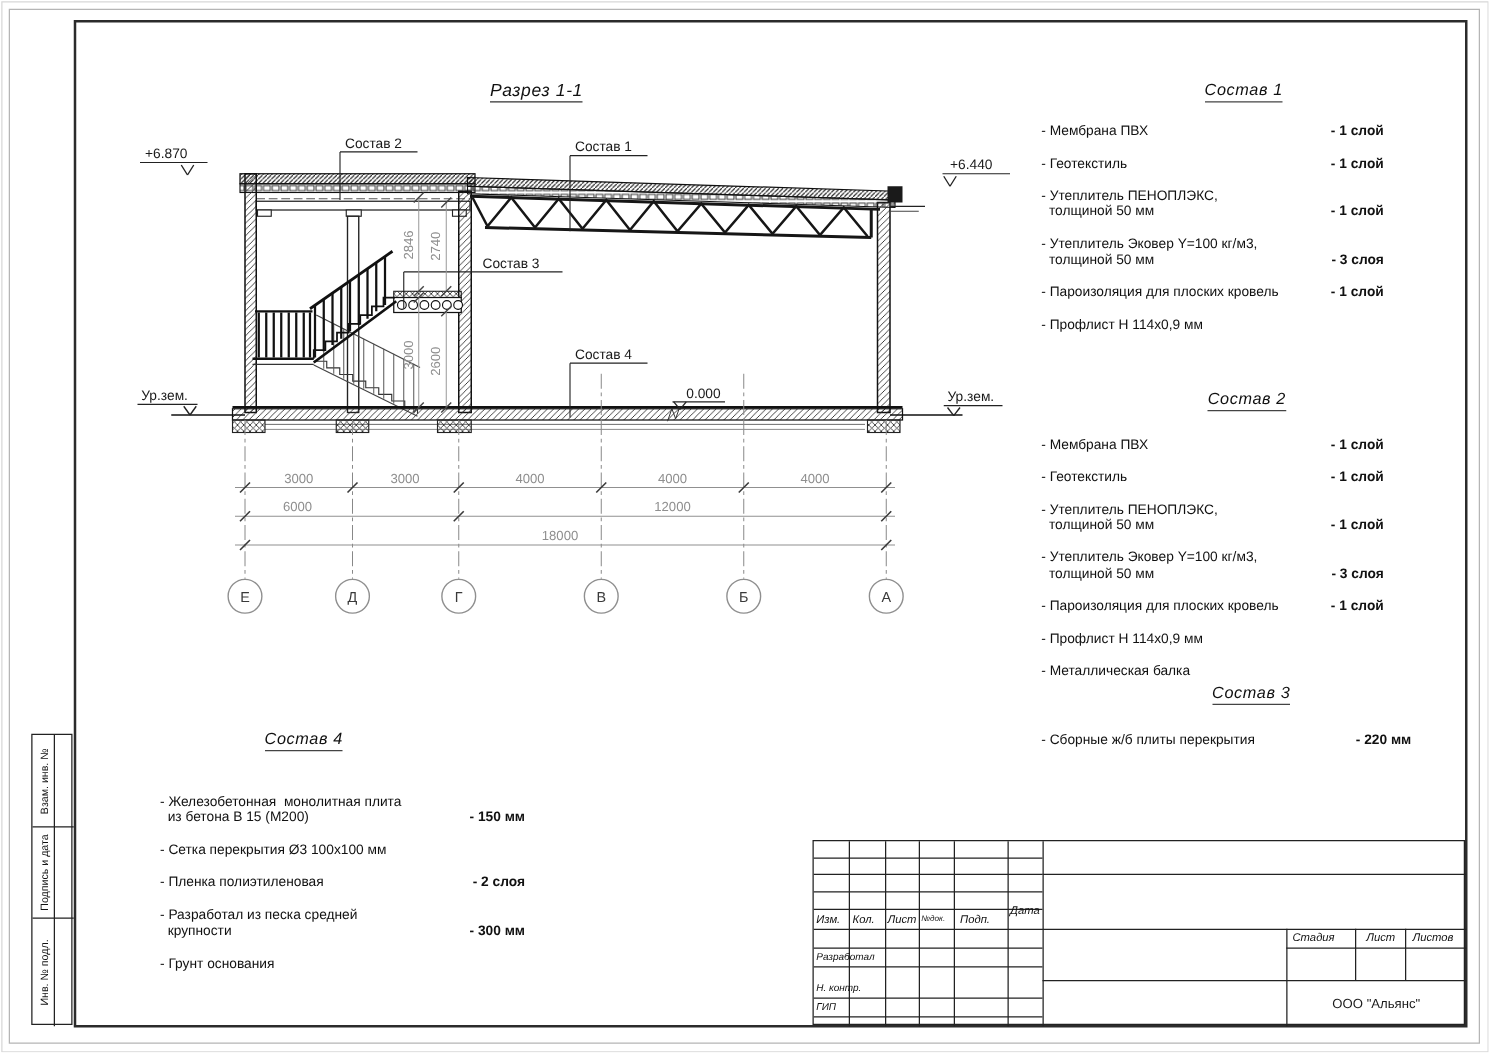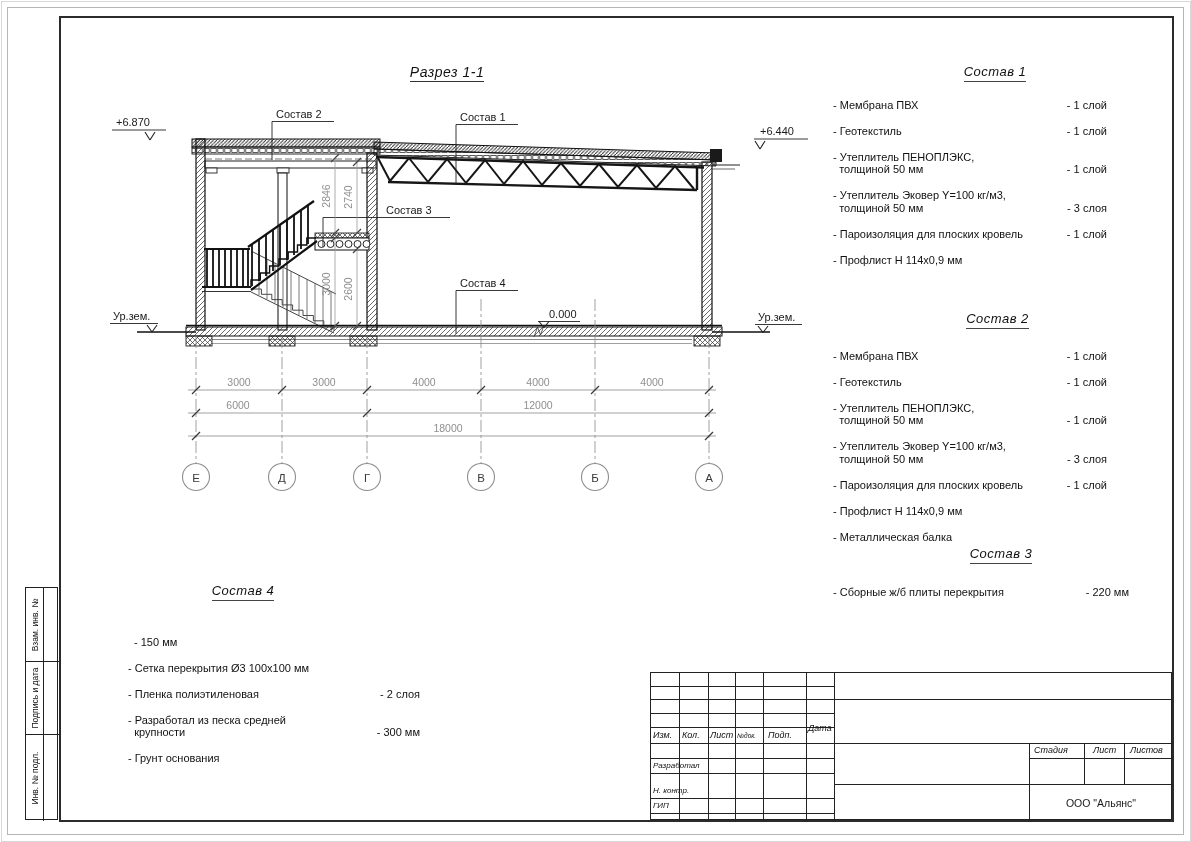--- a/index.html
+++ b/index.html
@@ -4,31 +4,31 @@
 <style>
   html,body{margin:0;padding:0;background:#fff;}
   #sheet{position:relative;width:1191px;height:842px;background:#fff;overflow:hidden;
          font-family:"Liberation Sans", sans-serif;color:#1a1a1a;}
   .page-edge{position:absolute;left:1px;top:1px;width:1188px;height:839px;border:1px solid #d8d8d8;}
   .outer-frame{position:absolute;left:7px;top:7px;width:1175px;height:826px;border:1px solid #b5b5b5;}
   .inner-frame{position:absolute;left:59px;top:16px;width:1111px;height:802px;border:2px solid #2b2b2b;}
   .abs{position:absolute;}
   .hline{position:absolute;height:1px;background:#222;}
   .vline{position:absolute;width:1px;background:#222;}
-  .dwg-title{position:absolute;left:392px;top:64px;width:110px;text-align:center;
+  .dwg-title{position:absolute;left:392px;top:64px;width:110px;text-align:left;
       font-style:italic;font-size:14px;letter-spacing:.5px;color:#111;}
   .dwg-title span{border-bottom:1px solid #333;padding-bottom:1px;}
   
   .comp{position:absolute;font-size:11px;line-height:12.5px;color:#111;}
   .comp h3{margin:0 0 20px 0;font-size:13px;font-weight:normal;font-style:italic;
       text-align:center;letter-spacing:.5px;}
   .comp h3 span{border-bottom:1px solid #444;padding-bottom:1.5px;}
   .comp-item{display:flex;justify-content:space-between;align-items:flex-end;margin-bottom:13.5px;}
   .comp-item .lbl{white-space:pre-wrap;}
-  .comp-item .val{white-space:nowrap;flex:0 0 auto;padding-left:6px;}
+  .comp-item .val{white-space:nowrap;flex:0 0 auto;padding-left:6px;font-weight:bold;}
   
   .tb{position:absolute;left:650px;top:672px;width:522px;height:148px;border:1.5px solid #222;box-sizing:border-box;}
   .tb .cell-label{position:absolute;font-size:9px;color:#111;font-style:italic;}
   .small-label{font-size:6.5px !important;}
   .role-label{font-size:8px !important;}
   .org-cell{position:absolute;left:378px;top:111px;width:144px;height:37px;display:flex;
       align-items:center;justify-content:center;font-size:10.5px;}
   
   .strip{position:absolute;left:25px;top:587px;width:33px;height:233px;border:1.5px solid #222;box-sizing:border-box;}
   .strip-cell{position:absolute;left:0;width:17px;}
@@ -381,20 +381,22 @@
     <h3 style="padding-left:40px;margin-bottom:25px;"><span>Состав 3</span></h3>
     <div class="comp-item">
         <div class="lbl">- Сборные ж/б плиты перекрытия</div>
         <div class="val">- 220 мм</div>
       </div>
   </div>
 
   <div class="comp" style="left:128px;top:585px;width:292px;">
     <h3 style="padding-right:62px;margin-bottom:38px;"><span>Состав 4</span></h3>
     <div class="comp-item">
+        <div class="lbl">- Железобетонная  монолитная плита
+  из бетона В 15 (М200)</div>
         <div class="val">- 150 мм</div>
       </div>
     <div class="comp-item">
         <div class="lbl">- Сетка перекрытия Ø3 100х100 мм</div>
         <div class="val"></div>
       </div>
     <div class="comp-item">
         <div class="lbl">- Пленка полиэтиленовая</div>
         <div class="val">- 2 слоя</div>
       </div>

